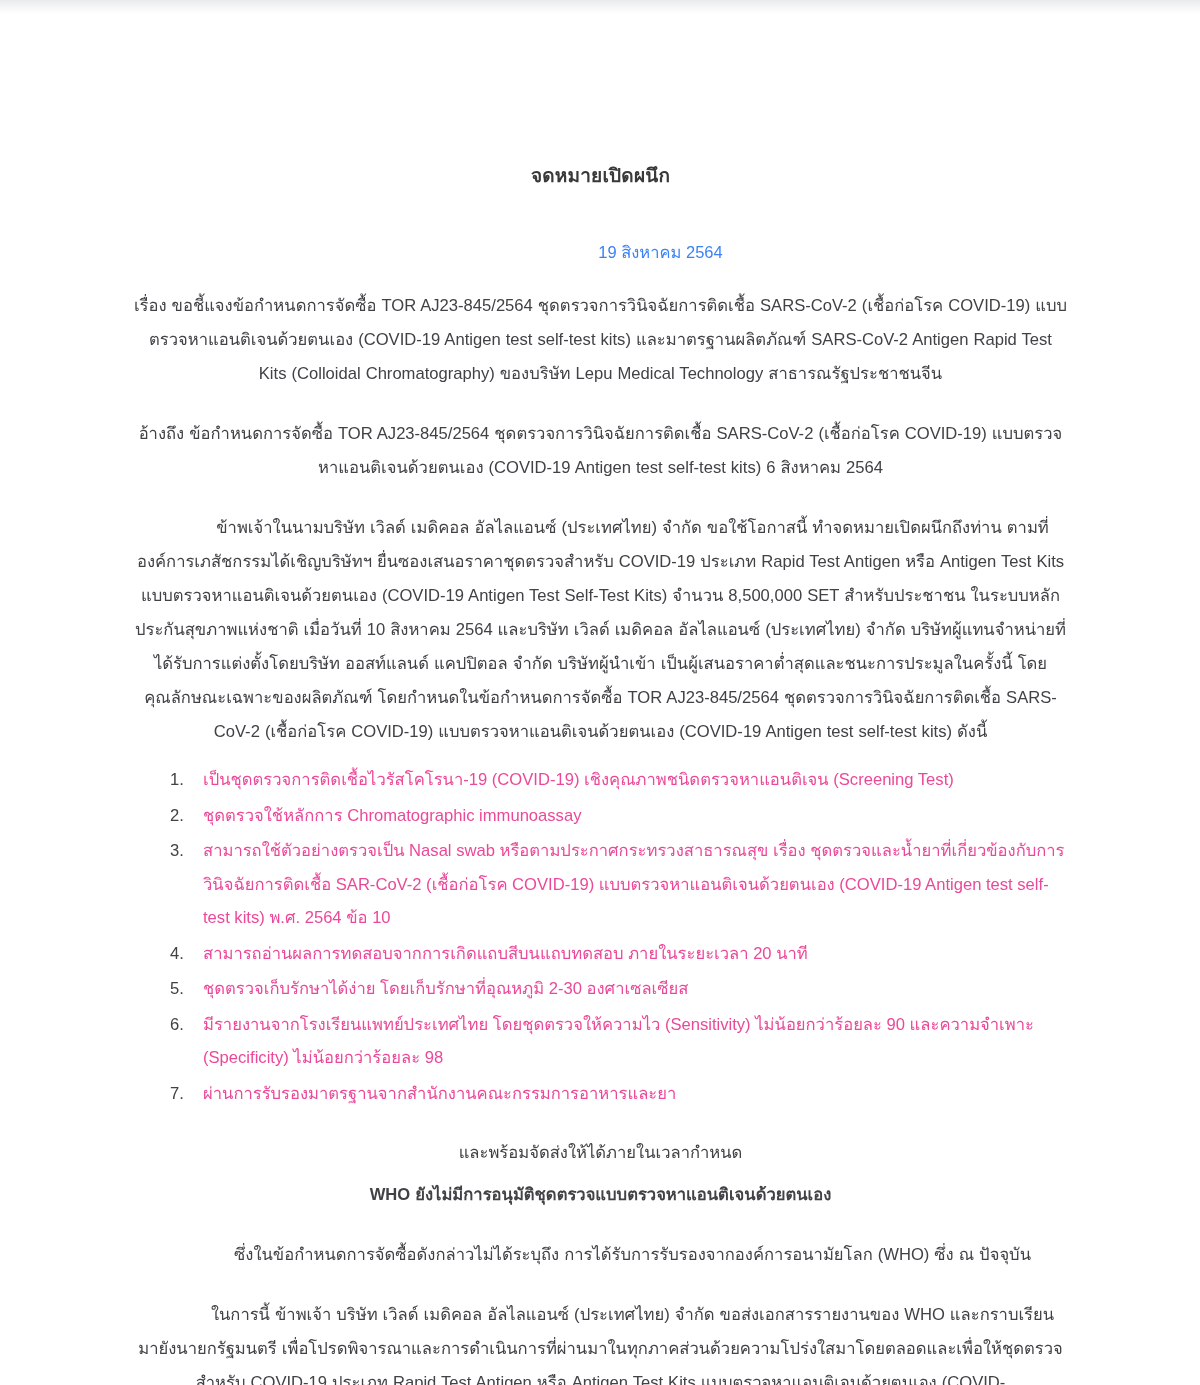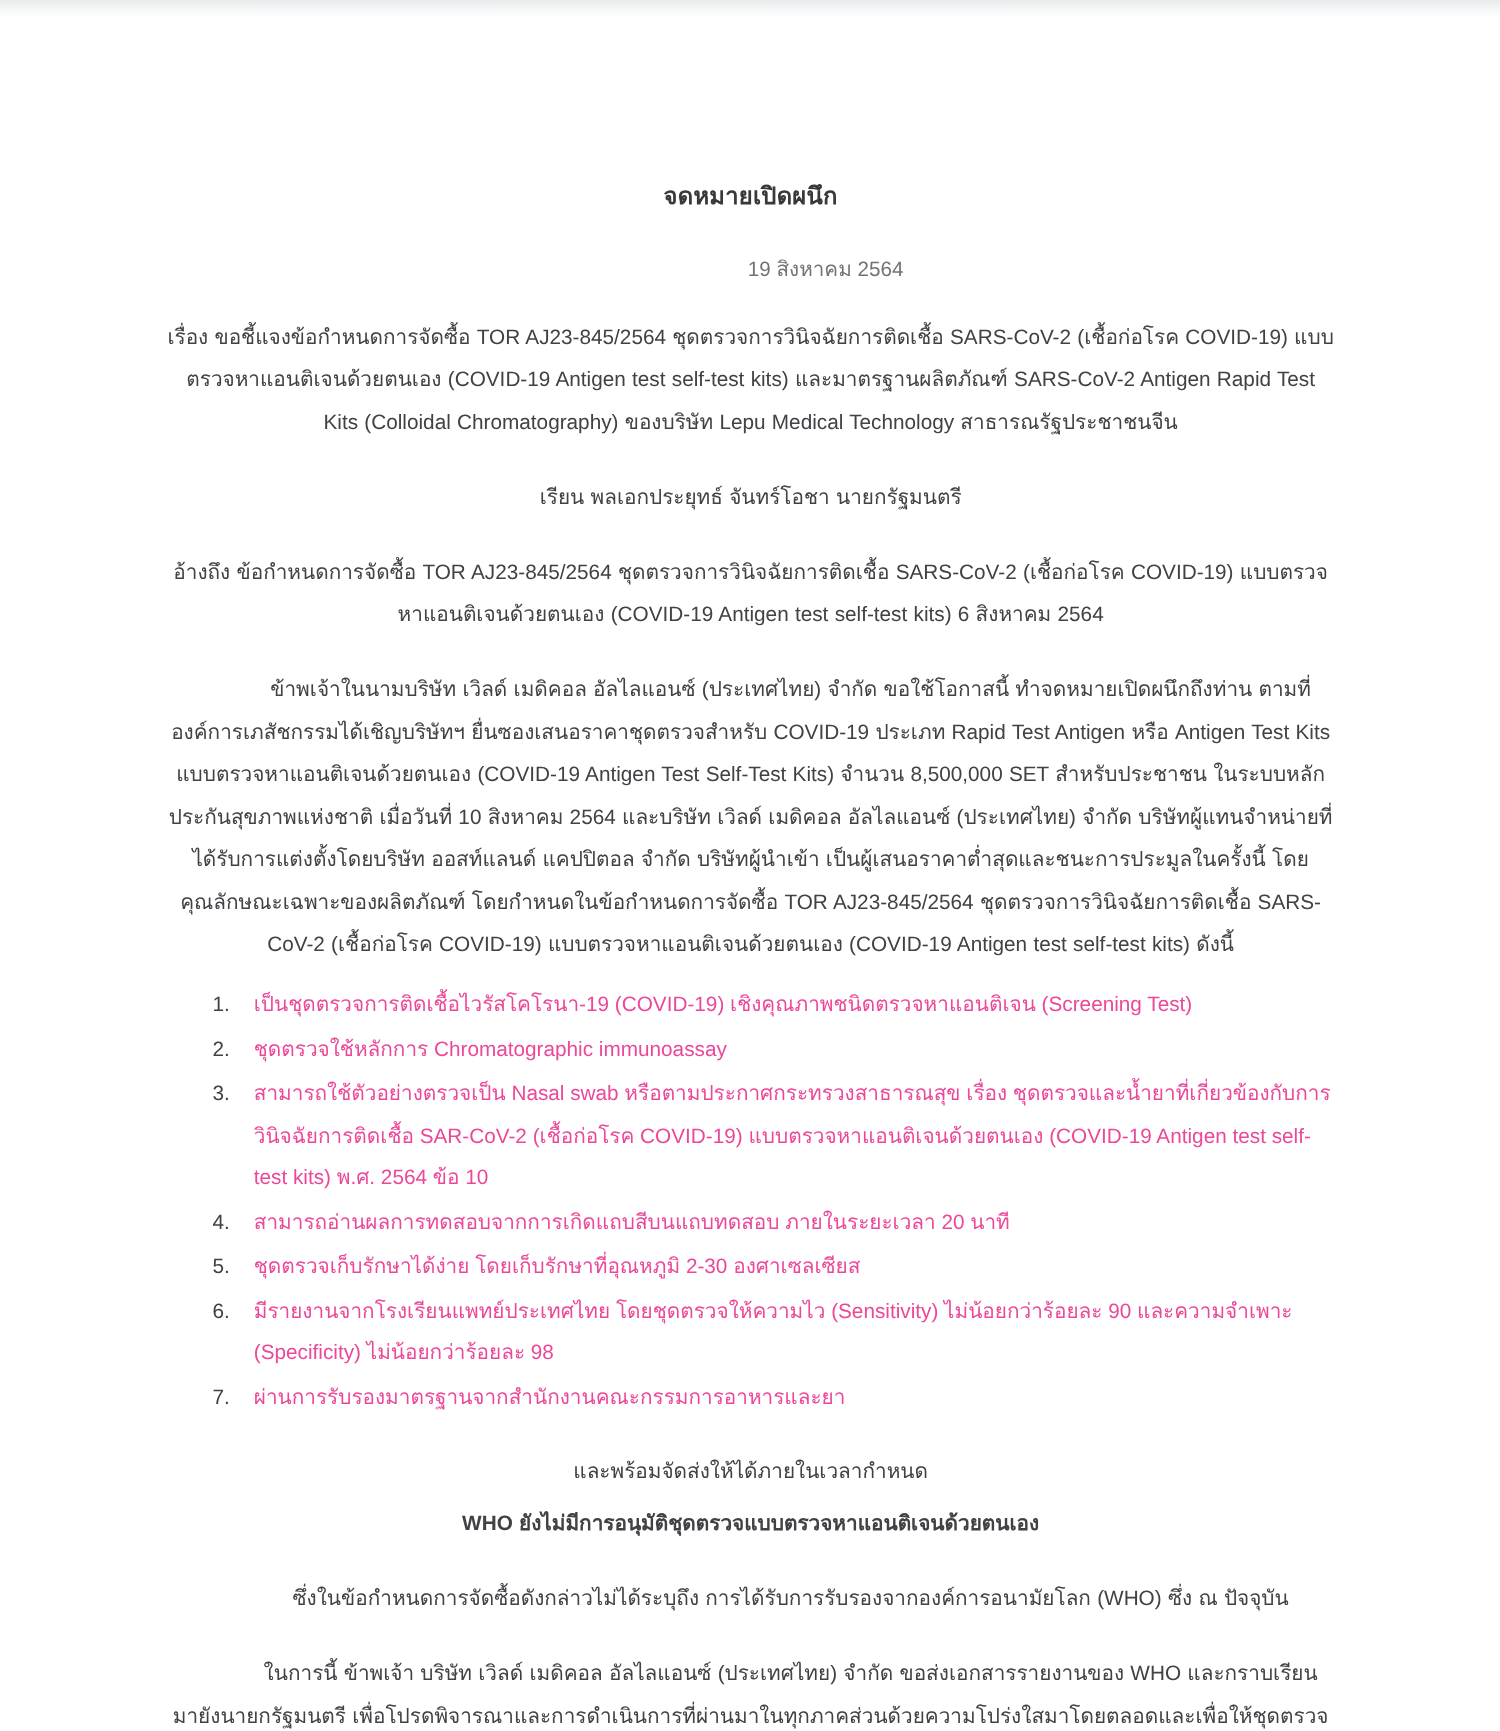--- a/index.html
+++ b/index.html
@@ -35,33 +35,33 @@
     left: 133px;
     top: 0;
     width: 935px;
   }
 
   .doc-title {
     text-align: center;
     font-weight: bold;
     font-size: 19px;
     letter-spacing: 0.2px;
-    margin: 0;
+    margin: 18px;
     padding-top: 145px;
     line-height: 1.35;
     color: #39393b;
   }
   .doc-date {
     text-align: center;
     font-size: 16.5px;
     margin: 0;
     padding-top: 34px;
     padding-left: 120px;
     line-height: 1.35;
-    color: #737373;
+    color: #3b82f6;
   }
 
   p.para {
     font-size: 16.6px;
     line-height: 2.05;
     margin: 0 0 8px 0;
     text-align: center;
     color: #414146;
     word-spacing: 0.4px;
   }
@@ -110,21 +110,20 @@
 
 <div class="page">
   <div class="doc-body">
 
     <h1 class="doc-title">จดหมายเปิดผนึก</h1>
 
     <p class="doc-date">19 สิงหาคม 2564</p>
 
     <p class="para block-head">เรื่อง ขอชี้แจงข้อกำหนดการจัดซื้อ TOR AJ23-845/2564 ชุดตรวจการวินิจฉัยการติดเชื้อ SARS-CoV-2 (เชื้อก่อโรค COVID-19) แบบตรวจหาแอนติเจนด้วยตนเอง (COVID-19 Antigen test self-test kits) และมาตรฐานผลิตภัณฑ์ SARS-CoV-2 Antigen Rapid Test Kits (Colloidal Chromatography) ของบริษัท Lepu Medical Technology สาธารณรัฐประชาชนจีน</p>
 
-    <p class="para block-head">เรียน พลเอกประยุทธ์ จันทร์โอชา นายกรัฐมนตรี</p>
 
     <p class="para block-head">อ้างถึง ข้อกำหนดการจัดซื้อ TOR AJ23-845/2564 ชุดตรวจการวินิจฉัยการติดเชื้อ SARS-CoV-2 (เชื้อก่อโรค COVID-19) แบบตรวจหาแอนติเจนด้วยตนเอง (COVID-19 Antigen test self-test kits) 6 สิงหาคม 2564</p>
 
     <p class="para block-head indent-first">ข้าพเจ้าในนามบริษัท เวิลด์ เมดิคอล อัลไลแอนซ์ (ประเทศไทย) จำกัด ขอใช้โอกาสนี้ ทำจดหมายเปิดผนึกถึงท่าน ตามที่องค์การเภสัชกรรมได้เชิญบริษัทฯ ยื่นซองเสนอราคาชุดตรวจสำหรับ COVID-19 ประเภท Rapid Test Antigen หรือ Antigen Test Kits แบบตรวจหาแอนติเจนด้วยตนเอง (COVID-19 Antigen Test Self-Test Kits) จำนวน 8,500,000 SET สำหรับประชาชน ในระบบหลักประกันสุขภาพแห่งชาติ เมื่อวันที่ 10 สิงหาคม 2564 และบริษัท เวิลด์ เมดิคอล อัลไลแอนซ์ (ประเทศไทย) จำกัด บริษัทผู้แทนจำหน่ายที่ได้รับการแต่งตั้งโดยบริษัท ออสท์แลนด์ แคปปิตอล จำกัด บริษัทผู้นำเข้า เป็นผู้เสนอราคาต่ำสุดและชนะการประมูลในครั้งนี้ โดยคุณลักษณะเฉพาะของผลิตภัณฑ์ โดยกำหนดในข้อกำหนดการจัดซื้อ TOR AJ23-845/2564 ชุดตรวจการวินิจฉัยการติดเชื้อ SARS-CoV-2 (เชื้อก่อโรค COVID-19) แบบตรวจหาแอนติเจนด้วยตนเอง (COVID-19 Antigen test self-test kits) ดังนี้</p>
 
     <ol class="spec-list">
       <li>เป็นชุดตรวจการติดเชื้อไวรัสโคโรนา-19 (COVID-19) เชิงคุณภาพชนิดตรวจหาแอนติเจน (Screening Test)</li>
       <li>ชุดตรวจใช้หลักการ Chromatographic immunoassay</li>
       <li>สามารถใช้ตัวอย่างตรวจเป็น Nasal swab หรือตามประกาศกระทรวงสาธารณสุข เรื่อง ชุดตรวจและน้ำยาที่เกี่ยวข้องกับการวินิจฉัยการติดเชื้อ SAR-CoV-2 (เชื้อก่อโรค COVID-19) แบบตรวจหาแอนติเจนด้วยตนเอง (COVID-19 Antigen test self-test kits) พ.ศ. 2564 ข้อ 10</li>
       <li>สามารถอ่านผลการทดสอบจากการเกิดแถบสีบนแถบทดสอบ ภายในระยะเวลา 20 นาที</li>

